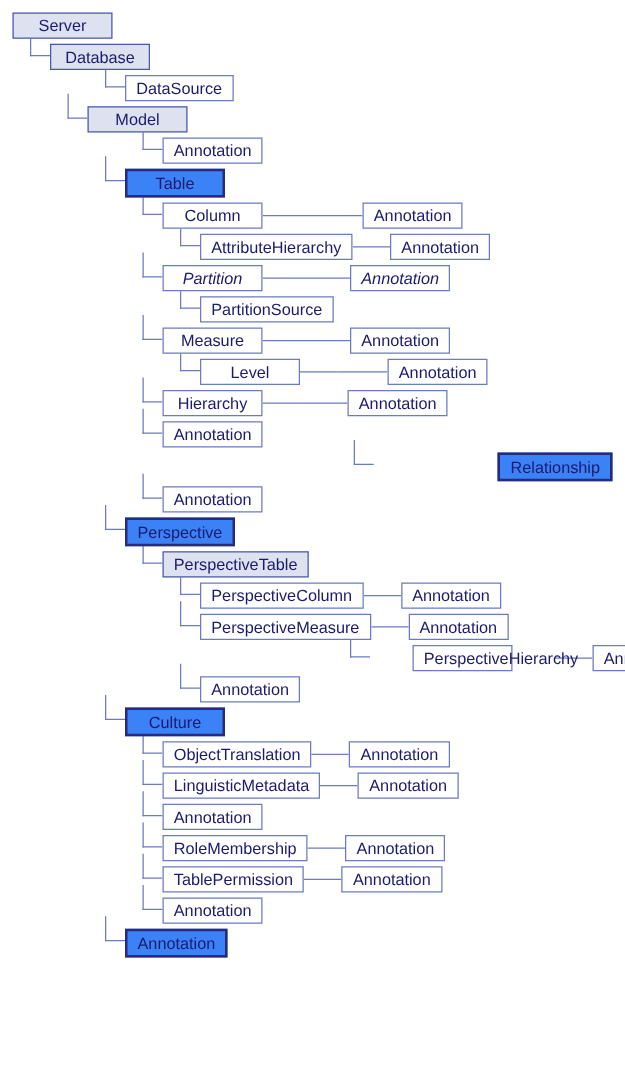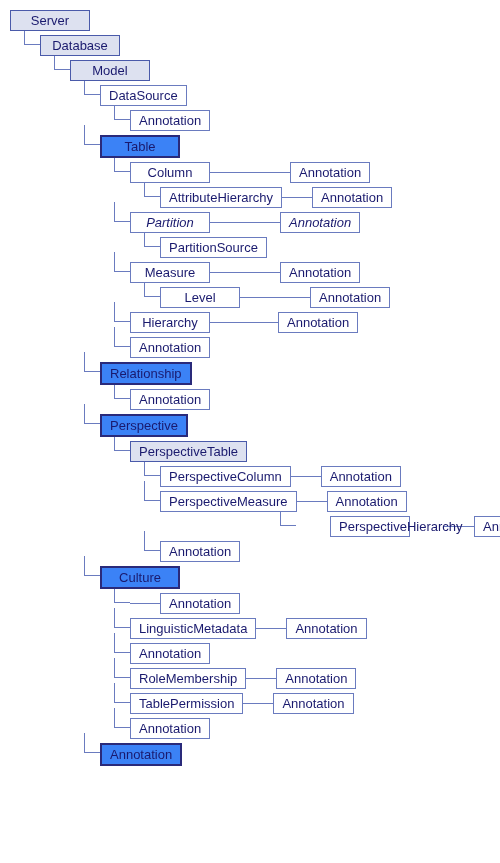--- a/index.html
+++ b/index.html
@@ -85,45 +85,45 @@
 
   <div class="row-wrap level-0">
     <div class="node-box medium">Server</div>
   </div>
 
   <div class="row-wrap" style="margin-left:14px;">
     <div class="branch-line"></div>
     <div class="node-box medium">Database</div>
   </div>
 
+  <div class="row-wrap" style="margin-left:42px;">
+    <div class="spacer-empty"></div>
+    <div class="spacer-empty"></div>
+    <div class="branch-line"></div>
+    <div class="node-box">DataSource</div>
+  </div>
+
   <div class="row-wrap" style="margin-left:28px;">
     <div class="spacer-empty"></div>
     <div class="branch-line"></div>
     <div class="node-box medium">Model</div>
   </div>
 
+  <div class="row-wrap" style="margin-left:56px;">
+    <div class="spacer-empty"></div>
+    <div class="spacer-empty"></div>
+    <div class="spacer-empty"></div>
+    <div class="branch-line"></div>
+    <div class="node-box">Annotation</div>
+  </div>
+
   <div class="row-wrap" style="margin-left:42px;">
     <div class="spacer-empty"></div>
     <div class="spacer-empty"></div>
     <div class="branch-line"></div>
-    <div class="node-box">DataSource</div>
-  </div>
-
-  <div class="row-wrap" style="margin-left:56px;">
-    <div class="spacer-empty"></div>
-    <div class="spacer-empty"></div>
-    <div class="spacer-empty"></div>
-    <div class="branch-line"></div>
-    <div class="node-box">Annotation</div>
-  </div>
-
-  <div class="row-wrap" style="margin-left:42px;">
-    <div class="spacer-empty"></div>
-    <div class="spacer-empty"></div>
-    <div class="branch-line"></div>
     <div class="node-box dark">Table</div>
   </div>
 
   <div class="row-wrap" style="margin-left:56px; margin-top:2px;">
     <div class="spacer-empty"></div>
     <div class="spacer-empty"></div>
     <div class="spacer-empty"></div>
     <div class="branch-line"></div>
     <div class="node-box">Column</div>
     <div class="right-annotation">
@@ -209,169 +209,170 @@
   </div>
 
   <div class="row-wrap" style="margin-left:56px; margin-top:2px;">
     <div class="spacer-empty"></div>
     <div class="spacer-empty"></div>
     <div class="spacer-empty"></div>
     <div class="branch-line"></div>
     <div class="node-box">Annotation</div>
   </div>
 
+  <div class="row-wrap" style="margin-left:42px; margin-top:2px;justify-content:space-between;">
+    <div class="spacer-empty"></div>
+    <div class="spacer-empty"></div>
+    <div class="branch-line"></div>
+    <div class="node-box dark">Relationship</div>
+  </div>
+
+  <div class="row-wrap" style="margin-left:56px; margin-top:2px;">
+    <div class="spacer-empty"></div>
+    <div class="spacer-empty"></div>
+    <div class="spacer-empty"></div>
+    <div class="branch-line"></div>
+    <div class="node-box">Annotation</div>
+  </div>
+
   <div class="row-wrap" style="margin-left:42px; margin-top:2px;">
     <div class="spacer-empty"></div>
     <div class="spacer-empty"></div>
     <div class="branch-line"></div>
-    <div class="node-box dark">Relationship</div>
-  </div>
-
-  <div class="row-wrap" style="margin-left:56px; margin-top:2px;">
+    <div class="node-box dark">Perspective</div>
+  </div>
+
+  <div class="row-wrap" style="margin-left:56px; margin-top:2px;">
+    <div class="spacer-empty"></div>
+    <div class="spacer-empty"></div>
+    <div class="spacer-empty"></div>
+    <div class="branch-line"></div>
+    <div class="node-box medium">PerspectiveTable</div>
+  </div>
+
+  <div class="row-wrap" style="margin-left:70px; margin-top:2px;">
+    <div class="spacer-empty"></div>
+    <div class="spacer-empty"></div>
+    <div class="spacer-empty"></div>
+    <div class="spacer-empty"></div>
+    <div class="branch-line"></div>
+    <div class="node-box">PerspectiveColumn</div>
+    <div class="right-annotation">
+      <div class="h-connector-right"></div>
+      <div class="annotation-box">Annotation</div>
+    </div>
+  </div>
+
+  <div class="row-wrap" style="margin-left:70px; margin-top:2px;">
+    <div class="spacer-empty"></div>
+    <div class="spacer-empty"></div>
+    <div class="spacer-empty"></div>
+    <div class="spacer-empty"></div>
+    <div class="branch-line"></div>
+    <div class="node-box">PerspectiveMeasure</div>
+    <div class="right-annotation">
+      <div class="h-connector-right"></div>
+      <div class="annotation-box">Annotation</div>
+    </div>
+  </div>
+
+  <div class="row-wrap" style="margin-left:70px; margin-top:2px;gap:34px;">
+    <div class="spacer-empty"></div>
+    <div class="spacer-empty"></div>
+    <div class="spacer-empty"></div>
+    <div class="spacer-empty"></div>
+    <div class="branch-line"></div>
+    <div class="node-box">PerspectiveHierarchy</div>
+    <div class="right-annotation">
+      <div class="h-connector-right"></div>
+      <div class="annotation-box">Annotation</div>
+    </div>
+  </div>
+
+  <div class="row-wrap" style="margin-left:70px; margin-top:2px;">
+    <div class="spacer-empty"></div>
     <div class="spacer-empty"></div>
     <div class="spacer-empty"></div>
     <div class="spacer-empty"></div>
     <div class="branch-line"></div>
     <div class="node-box">Annotation</div>
   </div>
 
   <div class="row-wrap" style="margin-left:42px; margin-top:2px;">
     <div class="spacer-empty"></div>
     <div class="spacer-empty"></div>
     <div class="branch-line"></div>
-    <div class="node-box dark">Perspective</div>
-  </div>
-
-  <div class="row-wrap" style="margin-left:56px; margin-top:2px;">
-    <div class="spacer-empty"></div>
-    <div class="spacer-empty"></div>
-    <div class="spacer-empty"></div>
-    <div class="branch-line"></div>
-    <div class="node-box medium">PerspectiveTable</div>
-  </div>
-
-  <div class="row-wrap" style="margin-left:70px; margin-top:2px;">
-    <div class="spacer-empty"></div>
-    <div class="spacer-empty"></div>
-    <div class="spacer-empty"></div>
-    <div class="spacer-empty"></div>
-    <div class="branch-line"></div>
-    <div class="node-box">PerspectiveColumn</div>
-    <div class="right-annotation">
-      <div class="h-connector-right"></div>
-      <div class="annotation-box">Annotation</div>
-    </div>
-  </div>
-
-  <div class="row-wrap" style="margin-left:70px; margin-top:2px;">
-    <div class="spacer-empty"></div>
-    <div class="spacer-empty"></div>
-    <div class="spacer-empty"></div>
-    <div class="spacer-empty"></div>
-    <div class="branch-line"></div>
-    <div class="node-box">PerspectiveMeasure</div>
-    <div class="right-annotation">
-      <div class="h-connector-right"></div>
-      <div class="annotation-box">Annotation</div>
-    </div>
-  </div>
-
-  <div class="row-wrap" style="margin-left:70px; margin-top:2px;gap:34px;">
-    <div class="spacer-empty"></div>
-    <div class="spacer-empty"></div>
-    <div class="spacer-empty"></div>
-    <div class="spacer-empty"></div>
-    <div class="branch-line"></div>
-    <div class="node-box">PerspectiveHierarchy</div>
-    <div class="right-annotation">
-      <div class="h-connector-right"></div>
-      <div class="annotation-box">Annotation</div>
-    </div>
-  </div>
-
-  <div class="row-wrap" style="margin-left:70px; margin-top:2px;">
-    <div class="spacer-empty"></div>
+    <div class="node-box dark">Culture</div>
+  </div>
+
+  <div class="row-wrap" style="margin-left:56px; margin-top:2px;">
+    <div class="spacer-empty"></div>
+    <div class="spacer-empty"></div>
+    <div class="spacer-empty"></div>
+    <div class="branch-line"></div>
+    <div class="node-box">ObjectTranslation</div>
+    <div class="right-annotation">
+      <div class="h-connector-right"></div>
+      <div class="annotation-box">Annotation</div>
+    </div>
+  </div>
+
+  <div class="row-wrap" style="margin-left:56px; margin-top:2px;">
+    <div class="spacer-empty"></div>
+    <div class="spacer-empty"></div>
+    <div class="spacer-empty"></div>
+    <div class="branch-line"></div>
+    <div class="node-box">LinguisticMetadata</div>
+    <div class="right-annotation">
+      <div class="h-connector-right"></div>
+      <div class="annotation-box">Annotation</div>
+    </div>
+  </div>
+
+  <div class="row-wrap" style="margin-left:56px; margin-top:2px;">
+    <div class="spacer-empty"></div>
+    <div class="spacer-empty"></div>
+    <div class="spacer-empty"></div>
+    <div class="branch-line"></div>
+    <div class="node-box">Annotation</div>
+  </div>
+
+
+  <div class="row-wrap" style="margin-left:56px; margin-top:2px;">
+    <div class="spacer-empty"></div>
+    <div class="spacer-empty"></div>
+    <div class="spacer-empty"></div>
+    <div class="branch-line"></div>
+    <div class="node-box">RoleMembership</div>
+    <div class="right-annotation">
+      <div class="h-connector-right"></div>
+      <div class="annotation-box">Annotation</div>
+    </div>
+  </div>
+
+  <div class="row-wrap" style="margin-left:56px; margin-top:2px;">
+    <div class="spacer-empty"></div>
+    <div class="spacer-empty"></div>
+    <div class="spacer-empty"></div>
+    <div class="branch-line"></div>
+    <div class="node-box">TablePermission</div>
+    <div class="right-annotation">
+      <div class="h-connector-right"></div>
+      <div class="annotation-box">Annotation</div>
+    </div>
+  </div>
+
+  <div class="row-wrap" style="margin-left:56px; margin-top:2px;">
     <div class="spacer-empty"></div>
     <div class="spacer-empty"></div>
     <div class="spacer-empty"></div>
     <div class="branch-line"></div>
     <div class="node-box">Annotation</div>
   </div>
 
   <div class="row-wrap" style="margin-left:42px; margin-top:2px;">
     <div class="spacer-empty"></div>
     <div class="spacer-empty"></div>
     <div class="branch-line"></div>
-    <div class="node-box dark">Culture</div>
-  </div>
-
-  <div class="row-wrap" style="margin-left:56px; margin-top:2px;">
-    <div class="spacer-empty"></div>
-    <div class="spacer-empty"></div>
-    <div class="spacer-empty"></div>
-    <div class="branch-line"></div>
-    <div class="right-annotation">
-      <div class="h-connector-right"></div>
-      <div class="annotation-box">Annotation</div>
-    </div>
-  </div>
-
-  <div class="row-wrap" style="margin-left:56px; margin-top:2px;">
-    <div class="spacer-empty"></div>
-    <div class="spacer-empty"></div>
-    <div class="spacer-empty"></div>
-    <div class="branch-line"></div>
-    <div class="node-box">LinguisticMetadata</div>
-    <div class="right-annotation">
-      <div class="h-connector-right"></div>
-      <div class="annotation-box">Annotation</div>
-    </div>
-  </div>
-
-  <div class="row-wrap" style="margin-left:56px; margin-top:2px;">
-    <div class="spacer-empty"></div>
-    <div class="spacer-empty"></div>
-    <div class="spacer-empty"></div>
-    <div class="branch-line"></div>
-    <div class="node-box">Annotation</div>
-  </div>
-
-
-  <div class="row-wrap" style="margin-left:56px; margin-top:2px;">
-    <div class="spacer-empty"></div>
-    <div class="spacer-empty"></div>
-    <div class="spacer-empty"></div>
-    <div class="branch-line"></div>
-    <div class="node-box">RoleMembership</div>
-    <div class="right-annotation">
-      <div class="h-connector-right"></div>
-      <div class="annotation-box">Annotation</div>
-    </div>
-  </div>
-
-  <div class="row-wrap" style="margin-left:56px; margin-top:2px;">
-    <div class="spacer-empty"></div>
-    <div class="spacer-empty"></div>
-    <div class="spacer-empty"></div>
-    <div class="branch-line"></div>
-    <div class="node-box">TablePermission</div>
-    <div class="right-annotation">
-      <div class="h-connector-right"></div>
-      <div class="annotation-box">Annotation</div>
-    </div>
-  </div>
-
-  <div class="row-wrap" style="margin-left:56px; margin-top:2px;">
-    <div class="spacer-empty"></div>
-    <div class="spacer-empty"></div>
-    <div class="spacer-empty"></div>
-    <div class="branch-line"></div>
-    <div class="node-box">Annotation</div>
-  </div>
-
-  <div class="row-wrap" style="margin-left:42px; margin-top:2px;">
-    <div class="spacer-empty"></div>
-    <div class="spacer-empty"></div>
-    <div class="branch-line"></div>
     <div class="node-box dark">Annotation</div>
   </div>
 
 </div>
 
 </body></html>

